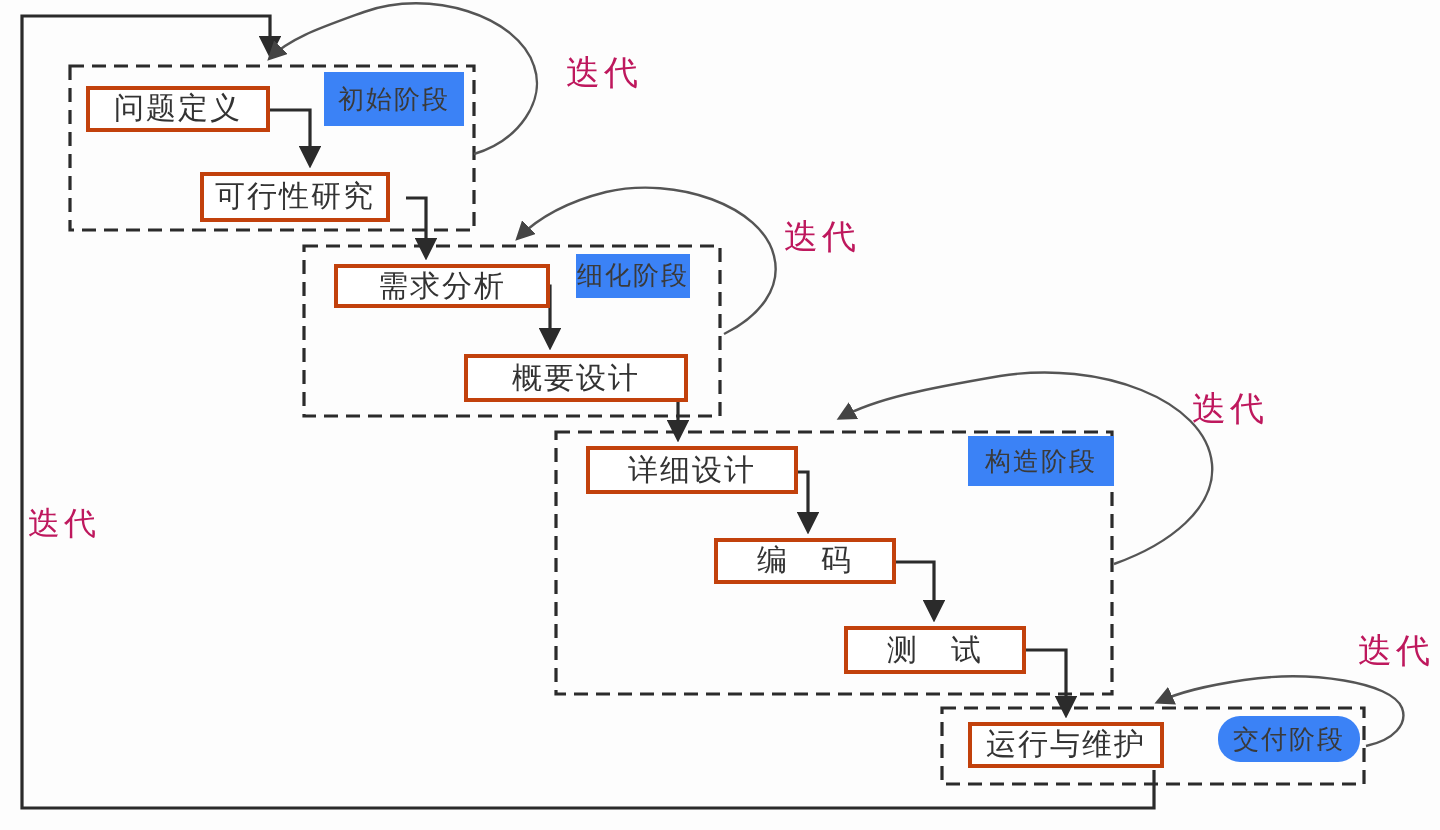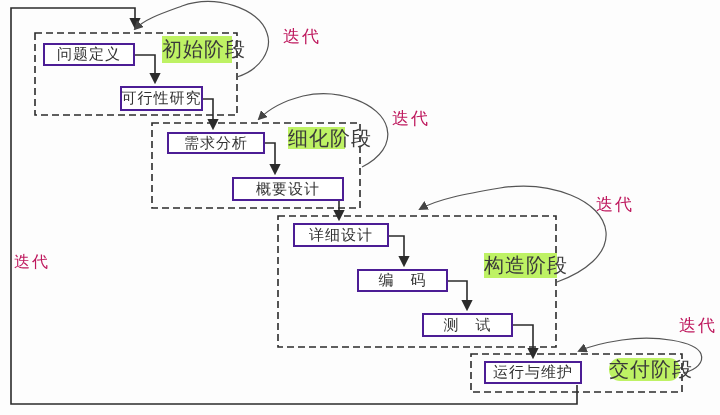--- a/index.html
+++ b/index.html
@@ -11,34 +11,34 @@
     position:relative;
     width:720px;height:415px;
     background:#fdfdfd;
     overflow:hidden;
   }
   #wires{position:absolute;left:0;top:0;width:720px;height:415px;}
   .step-box{
     position:absolute;
     box-sizing:border-box;
     background:#ffffff;
-    border:2px solid #4c1d95;
+    border:2px solid #c2410c;
     color:#333333;
     display:flex;align-items:center;justify-content:center;
     font-size:15px;
     letter-spacing:1px;
     white-space:nowrap;
   }
   .phase-label{
     position:absolute;
     box-sizing:border-box;
-    background:#bef264;
+    background:#3b82f6;
     color:#3a3a3a;
-    display:flex;align-items:center;justify-content:flex-start;
-    font-size:20px;
+    display:flex;align-items:center;justify-content:center;
+    font-size:13px;
     letter-spacing:1px;
     white-space:nowrap;
   }
   .iter-label{
     position:absolute;
     color:#be185d;
     font-size:17px;
     letter-spacing:2px;
     white-space:nowrap;
   }
@@ -75,49 +75,49 @@
 
     <path d="M237,77 C260,70 273,50 267,33 C259,8 215,-6 182,6 C160,14 145,19 135,29" fill="none" stroke="#555555" stroke-width="1.2" marker-end="url(#arrow-loop)"></path>
     <path d="M362,167 C380,158 391,144 387,128 C381,103 338,88 303,96 C283,101 269,109 259,119" fill="none" stroke="#555555" stroke-width="1.2" marker-end="url(#arrow-loop)"></path>
     <path d="M557,282 C585,272 608,254 606,232 C603,200 550,180 500,188 C465,194 438,199 420,209" fill="none" stroke="#555555" stroke-width="1.2" marker-end="url(#arrow-loop)"></path>
     <path d="M683,373 C697,370 704,362 701,354 C696,341 655,335 622,340 C602,343 590,346 579,351" fill="none" stroke="#555555" stroke-width="1.2" marker-end="url(#arrow-loop)"></path>
   </svg>
 
   <div class="step-box" style="left:43px;top:43px;width:92px;height:23px;">
     <span>问题定义</span>
   </div>
-  <div class="step-box" style="left:120px;top:86px;width:83px;height:25px;justify-content:center;">
+  <div class="step-box" style="left:100px;top:86px;width:95px;height:25px;justify-content:center;">
     <span>可行性研究</span>
   </div>
   <div class="phase-label" style="left:162px;top:36px;width:70px;height:27px;">
     <span>初始阶段</span>
   </div>
   <div class="iter-label" style="left:283px;top:25px;">迭代</div>
 
-  <div class="step-box" style="left:167px;top:132px;width:98px;height:22px;">
+  <div class="step-box" style="left:167px;top:132px;width:108px;height:22px;">
     <span>需求分析</span>
   </div>
   <div class="step-box" style="left:232px;top:177px;width:112px;height:24px;">
     <span>概要设计</span>
   </div>
   <div class="phase-label" style="left:288px;top:127px;width:57px;height:22px;">
     <span>细化阶段</span>
   </div>
   <div class="iter-label" style="left:392px;top:107px;">迭代</div>
 
-  <div class="step-box" style="left:293px;top:223px;width:96px;height:24px;">
+  <div class="step-box" style="left:293px;top:223px;width:106px;height:24px;">
     <span>详细设计</span>
   </div>
   <div class="step-box" style="left:422px;top:313px;width:91px;height:24px;">
     <span>测　试</span>
   </div>
   <div class="step-box" style="left:357px;top:269px;width:91px;height:23px;">
     <span>编　码</span>
   </div>
-  <div class="phase-label" style="left:484px;top:218px;width:73px;height:25px;margin-top:35px;">
+  <div class="phase-label" style="left:484px;top:218px;width:73px;height:25px;">
     <span>构造阶段</span>
   </div>
   <div class="iter-label" style="left:596px;top:193px;">迭代</div>
 
   <div class="step-box" style="left:484px;top:361px;width:98px;height:23px;">
     <span>运行与维护</span>
   </div>
   <div class="phase-label" style="left:609px;top:358px;width:71px;height:23px;border-radius:11px;">
     <span>交付阶段</span>
   </div>

